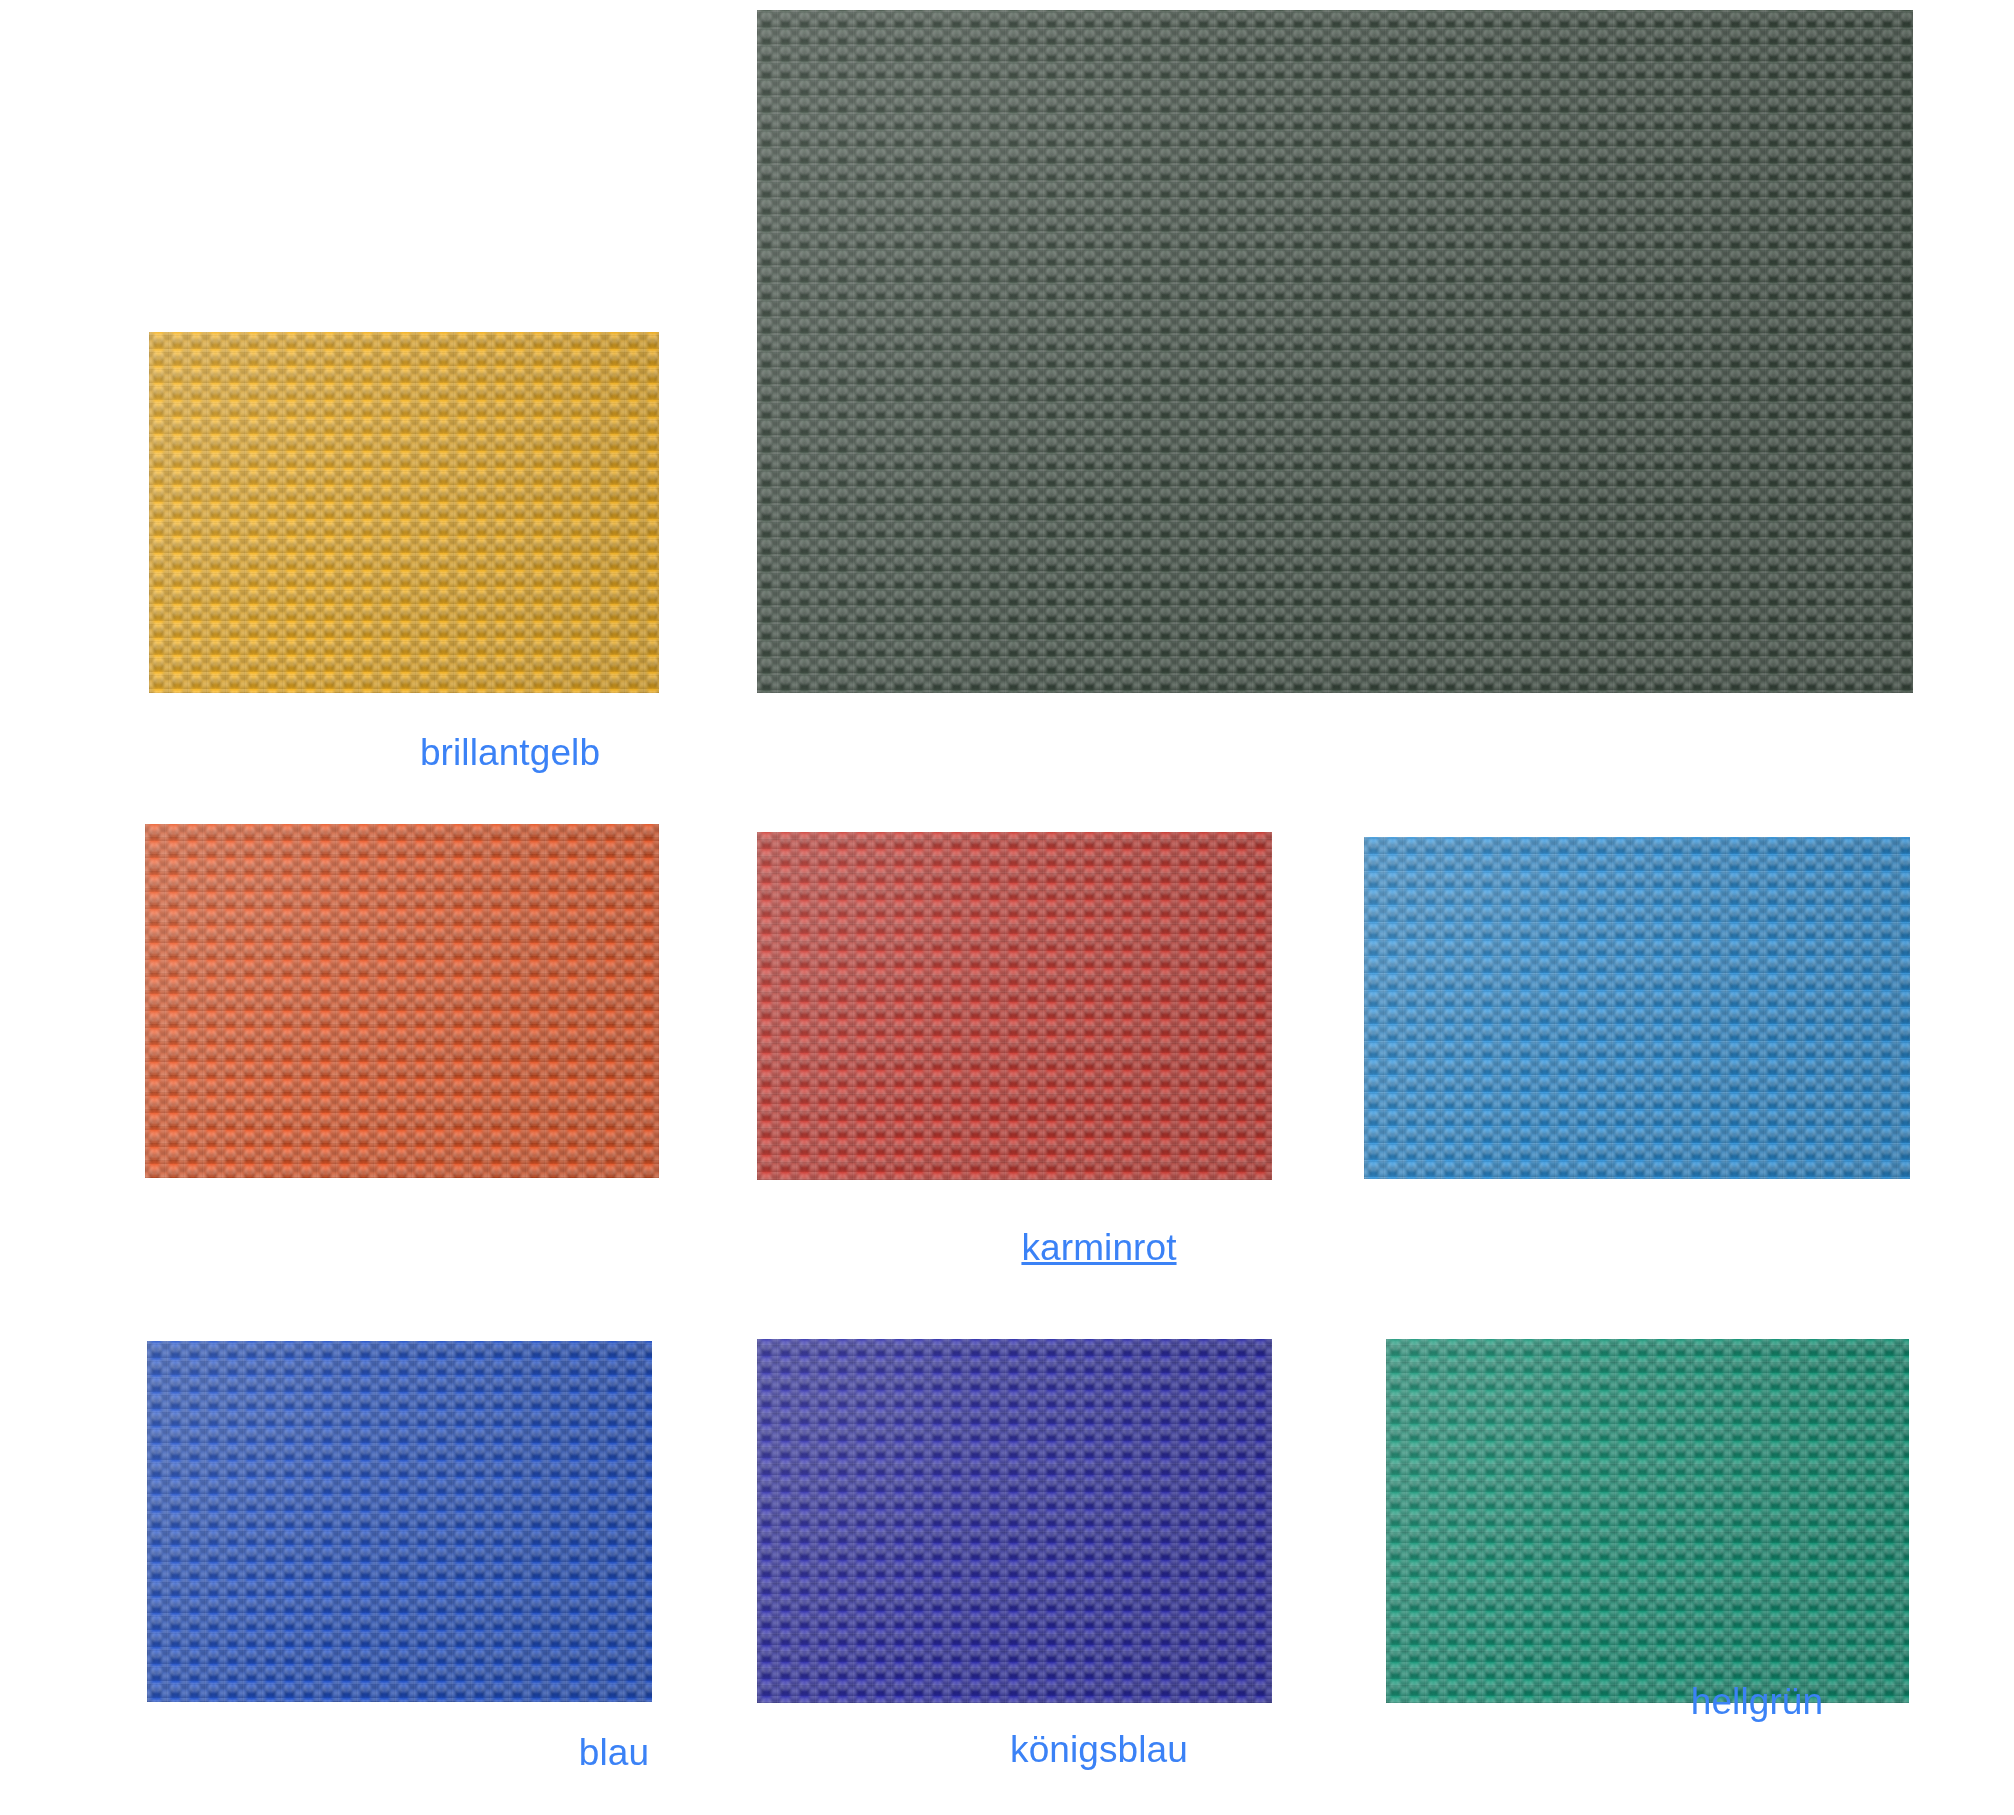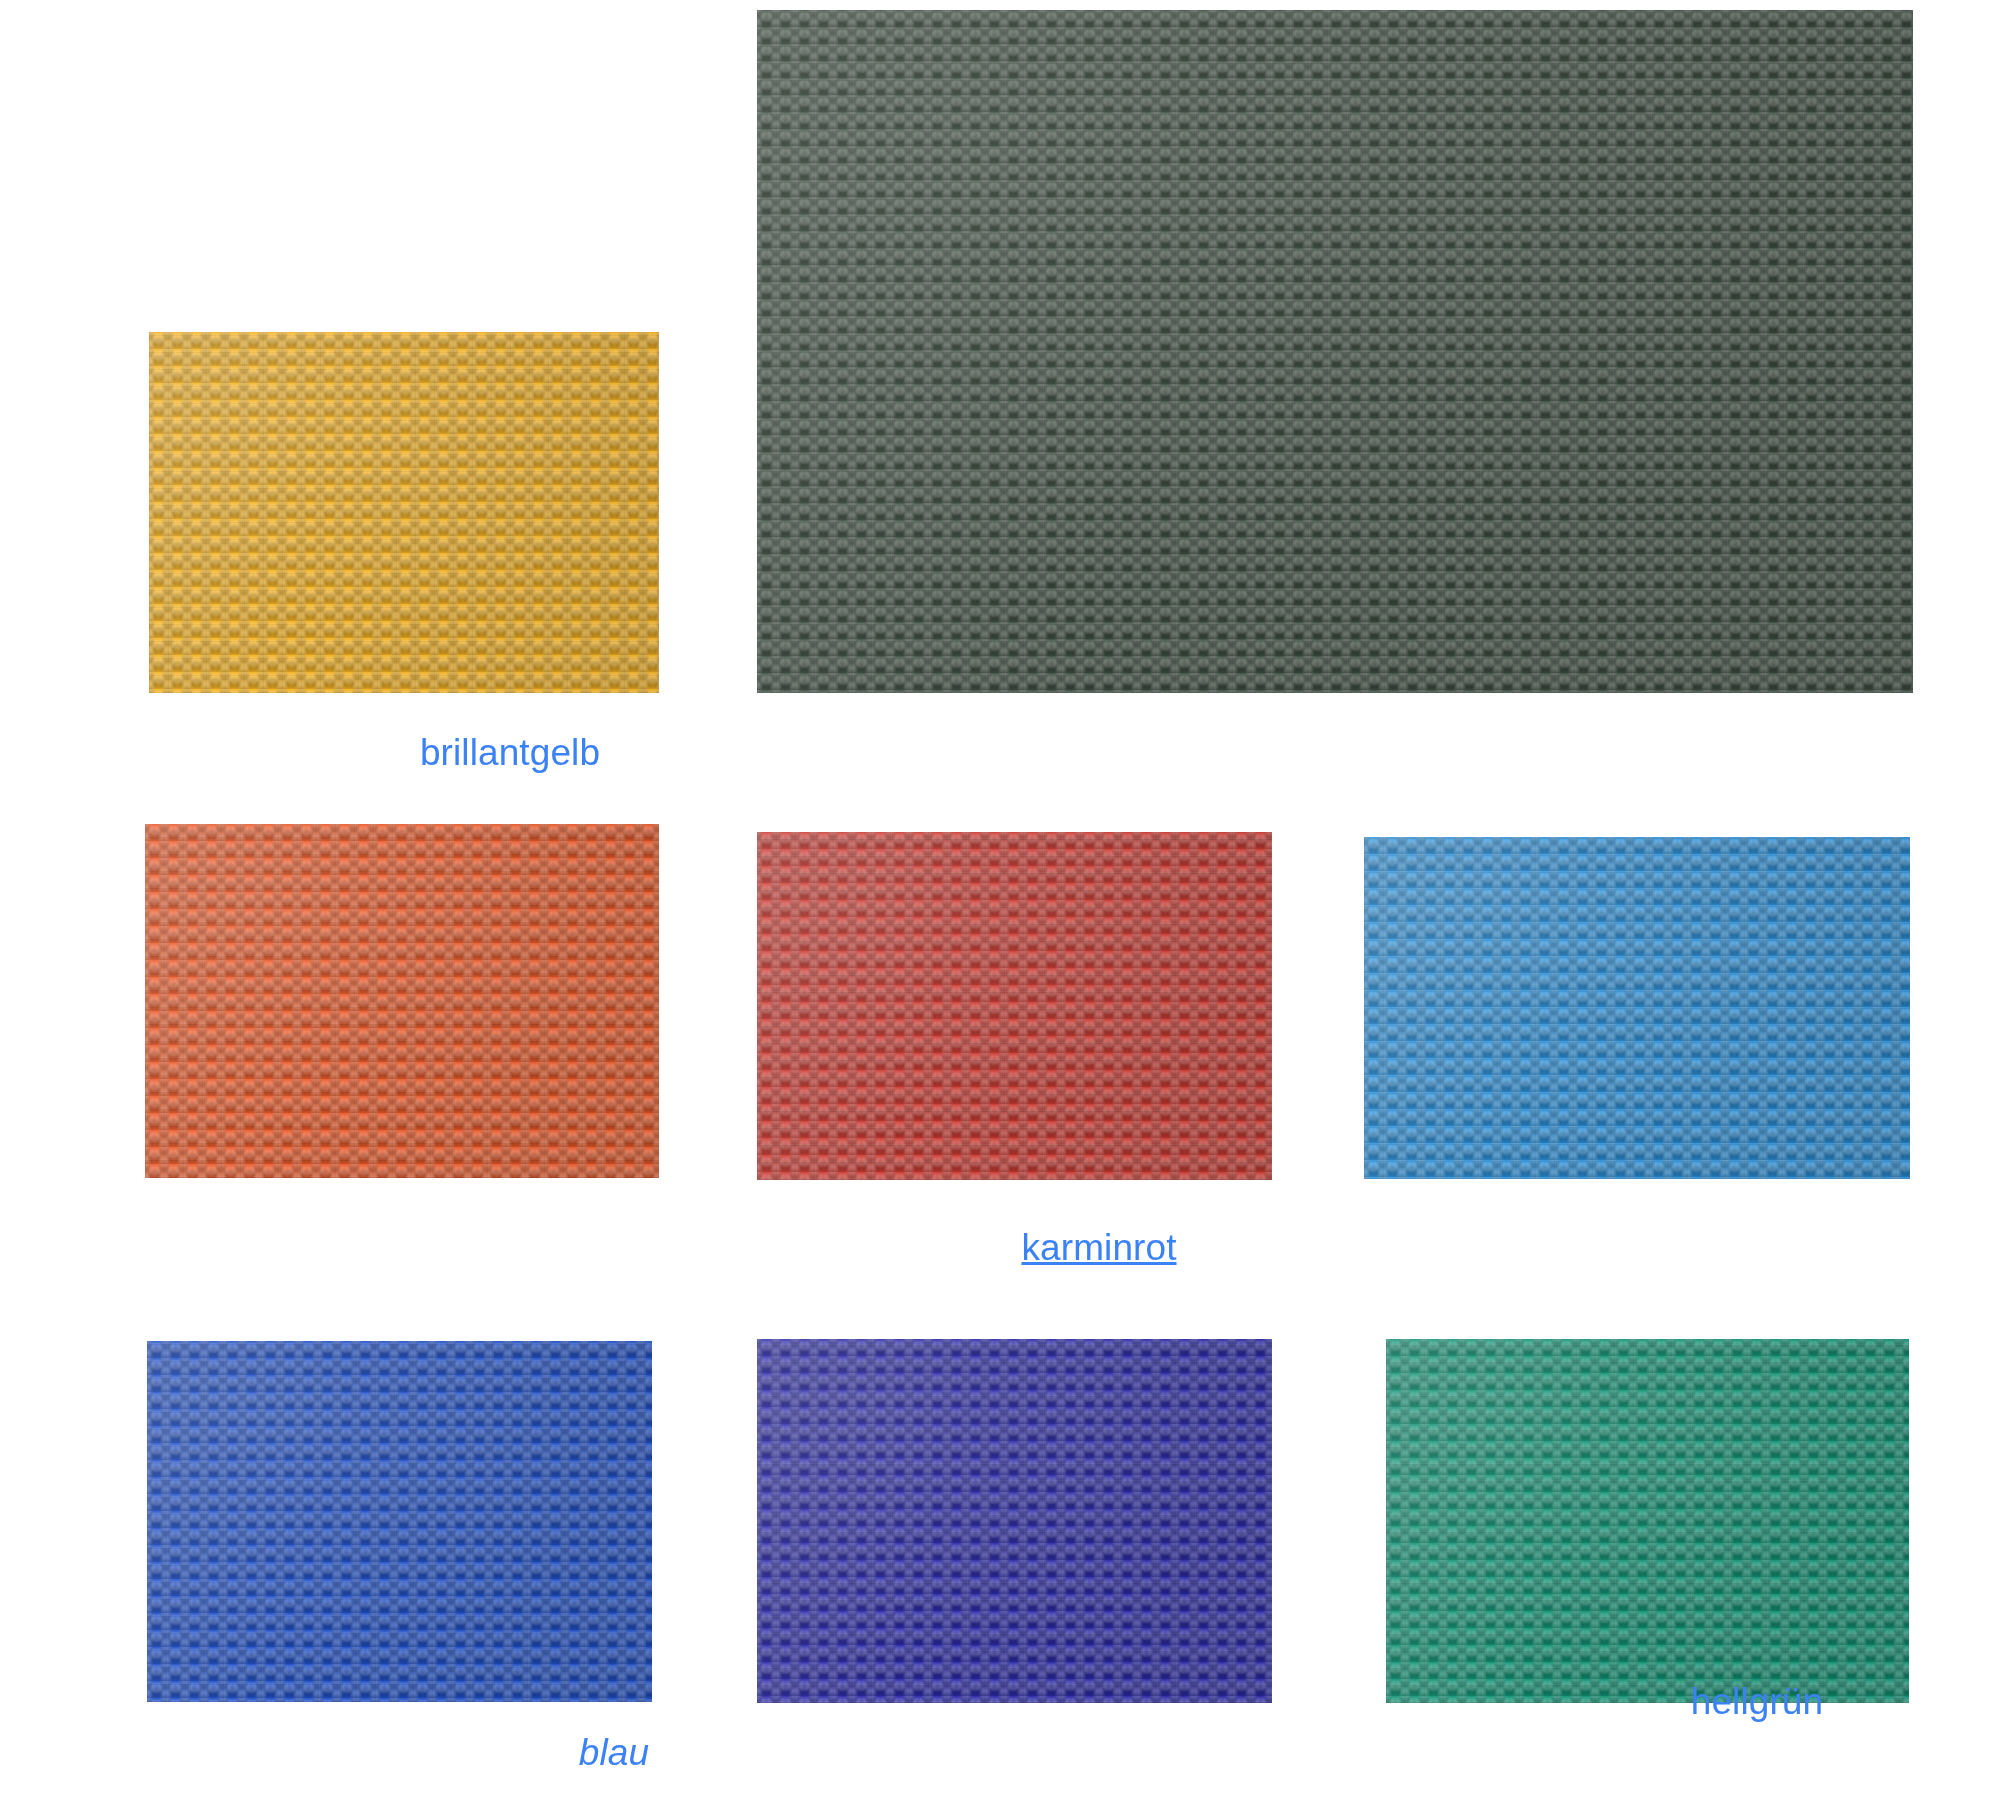--- a/index.html
+++ b/index.html
@@ -122,28 +122,29 @@
     <div class="weave"></div>
     <div class="shade"></div>
   </div>
 
   <div class="swatch" style="left: 147px; top: 1341px; width: 505px; height: 361px; background-color: rgb(33, 81, 200);">
     <div class="tex"></div>
     <div class="tex2"></div>
     <div class="weave"></div>
     <div class="shade"></div>
   </div>
-  <div class="caption" style="left:431px; top:1731px; width:366px;font-style:italic;">blau</div>
+  <div class="caption" style="left:431px; top:1731px; width:366px;">blau</div>
 
   <div class="swatch" style="left: 757px; top: 1339px; width: 515px; height: 364px; background-color: rgb(44, 43, 168);">
     <div class="tex"></div>
     <div class="tex2"></div>
     <div class="weave"></div>
     <div class="shade"></div>
   </div>
+  <div class="caption" style="left:916px; top:1728px; width:366px;">königsblau</div>
 
   <div class="swatch" style="left: 1386px; top: 1339px; width: 523px; height: 364px; background-color: rgb(17, 146, 116);">
     <div class="tex"></div>
     <div class="tex2"></div>
     <div class="weave"></div>
     <div class="shade"></div>
   </div>
   <div class="caption" style="left:1574px; top:1680px; width:366px;">hellgrün</div>
 
 </div>

